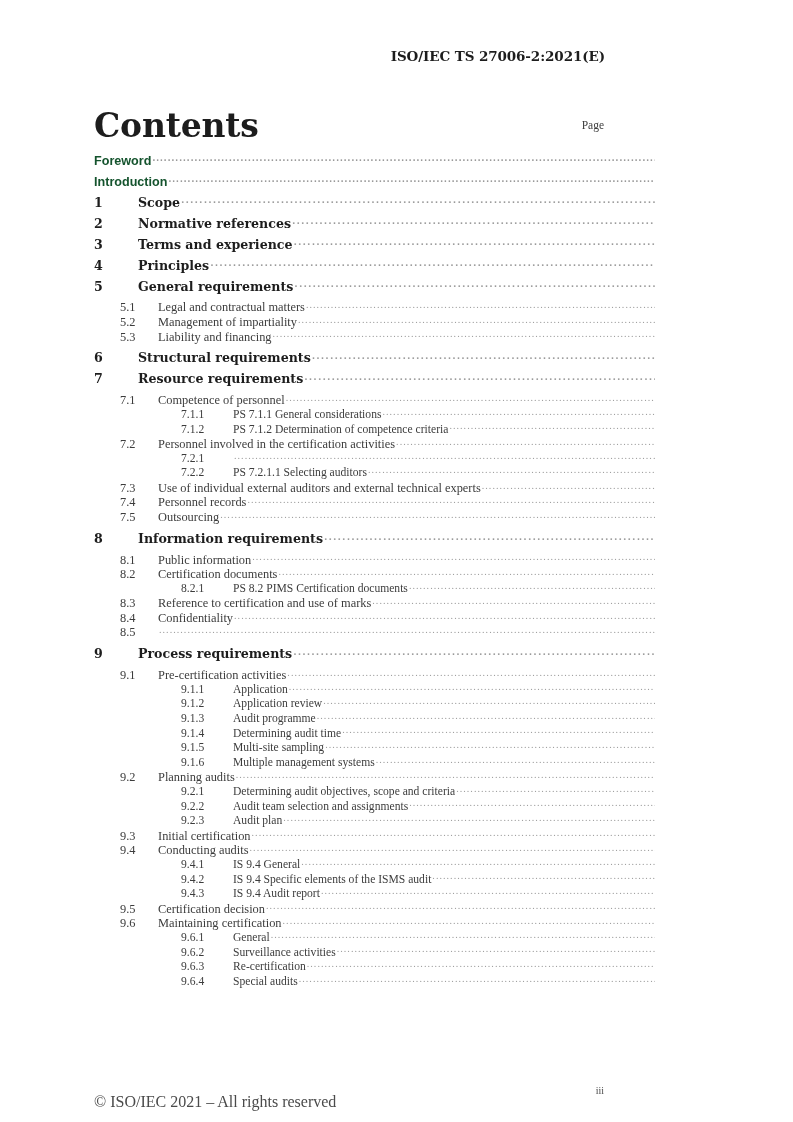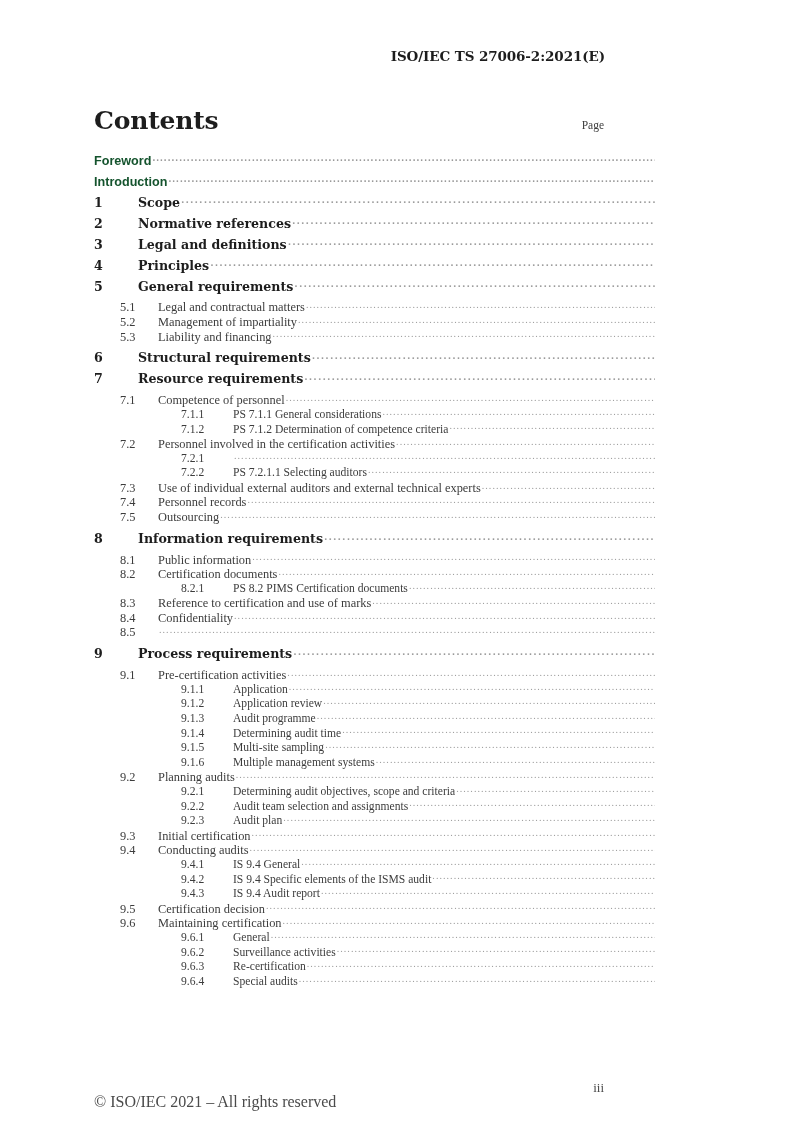--- a/index.html
+++ b/index.html
@@ -30,21 +30,21 @@
     white-space: nowrap;
   }
 
   
   .contents-title {
     position: absolute;
     left: 94px;
     top: 106px;
     font-family: "DejaVu Serif", "Liberation Serif", serif;
     font-weight: bold;
-    font-size: 25px;
+    font-size: 33px;
     color: #1d1d1d;
     letter-spacing: -0.2px;
   }
   .page-label {
     position: absolute;
     right: 51px;
     top: 119px;
     font-size: 11.5px;
     color: #3c3c3c;
   }
@@ -140,21 +140,21 @@
     left: 94px;
     bottom: 11px;
     font-size: 16px;
     color: #4a4a4a;
     text-align: right;
   }
   .footer-right {
     position: absolute;
     right: 51px;
     bottom: 26px;
-    font-size: 13px;
+    font-size: 10px;
     color: #4a4a4a;
     font-family: Liberation Serif, serif;
   }
 </style>
 </head>
 <body>
 
 <div class="page">
 
   <div class="doc-header">ISO/IEC TS 27006-2:2021(E)</div>
@@ -183,21 +183,21 @@
         <span class="pg">1</span>
       </div>
       <div class="row lvl1">
         <span class="num">2</span>
         <span class="label">Normative references</span>
         <span class="leader"></span>
         <span class="pg">1</span>
       </div>
       <div class="row lvl1">
         <span class="num">3</span>
-        <span class="label">Legal and definitions</span>
+        <span class="label">Terms and experience</span>
         <span class="leader"></span>
         <span class="pg">1</span>
       </div>
       <div class="row lvl1">
         <span class="num">4</span>
         <span class="label">Principles</span>
         <span class="leader"></span>
         <span class="pg">2</span>
       </div>
       <div class="row lvl1">

